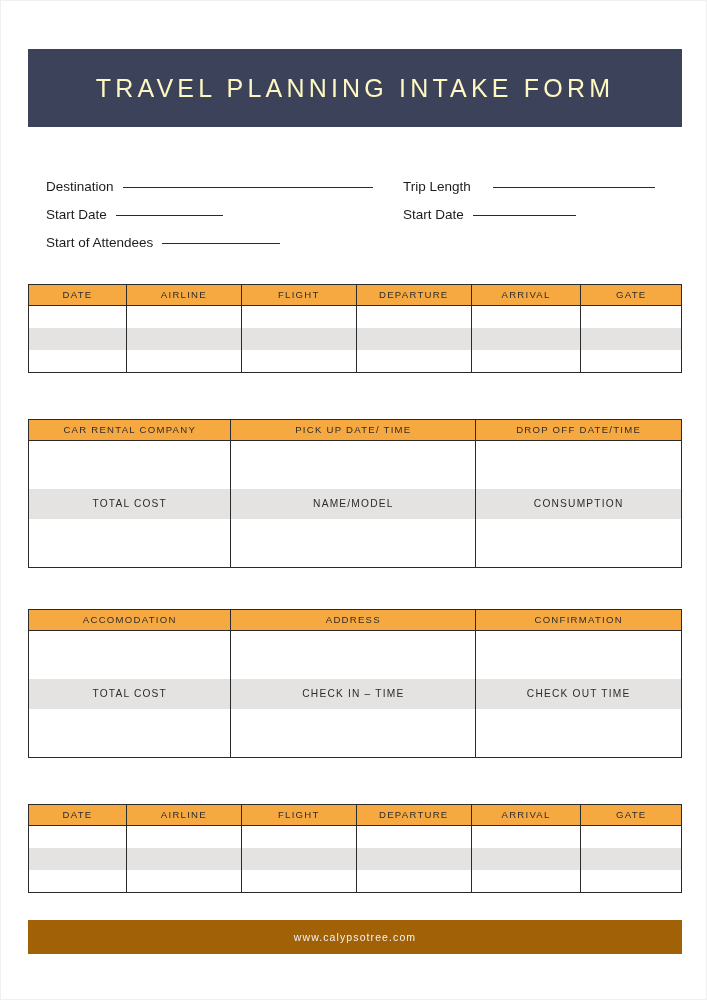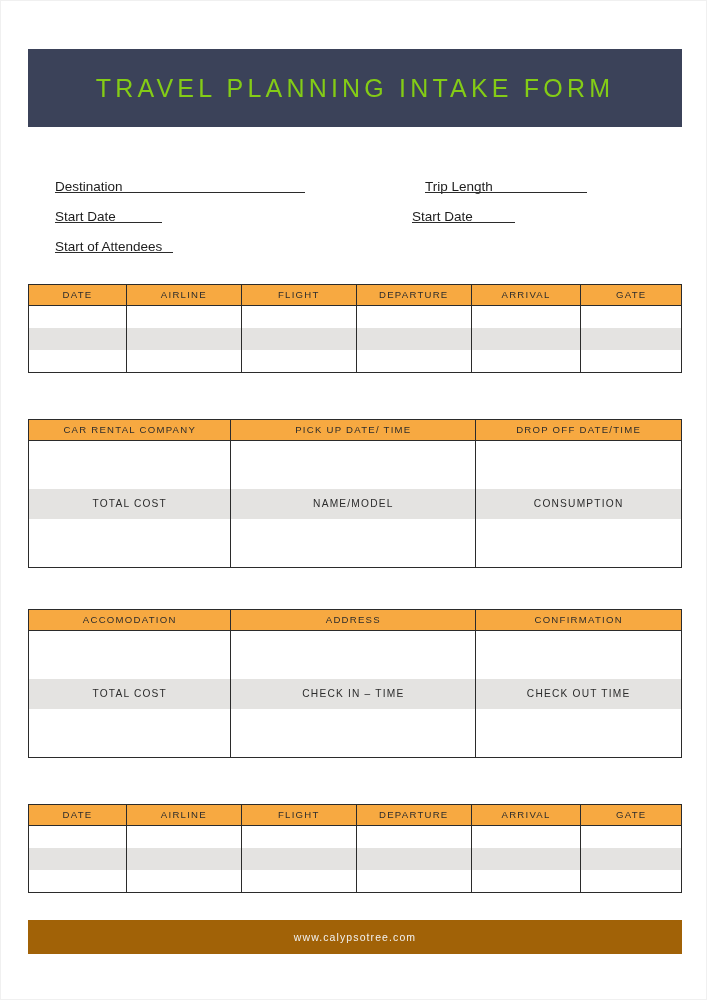--- a/index.html
+++ b/index.html
@@ -28,21 +28,21 @@
     left: 27px;
     top: 48px;
     width: 654px;
     height: 78px;
     background: #3b4259;
     display: flex;
     align-items: center;
     justify-content: center;
   }
   .title-text {
-    color: #84cc16;
+    color: #fef9c3;
     font-size: 25px;
     letter-spacing: 4.2px;
     font-weight: 400;
     white-space: nowrap;
   }
 
   
   .fields {
     position: absolute;
     left: 45px;
@@ -51,21 +51,20 @@
   }
   .field-row {
     display: flex;
     align-items: baseline;
     margin-bottom: 13px;
   }
   .field {
     display: flex;
     align-items: baseline;
     white-space: nowrap;
-    flex-direction: column;
   }
   .field-label {
     font-size: 13.5px;
     color: #1c1c1c;
     font-weight: 400;
   }
   .rule {
     display: inline-block;
     border-bottom: 1.4px solid #2b2b2b;
     height: 1px;

